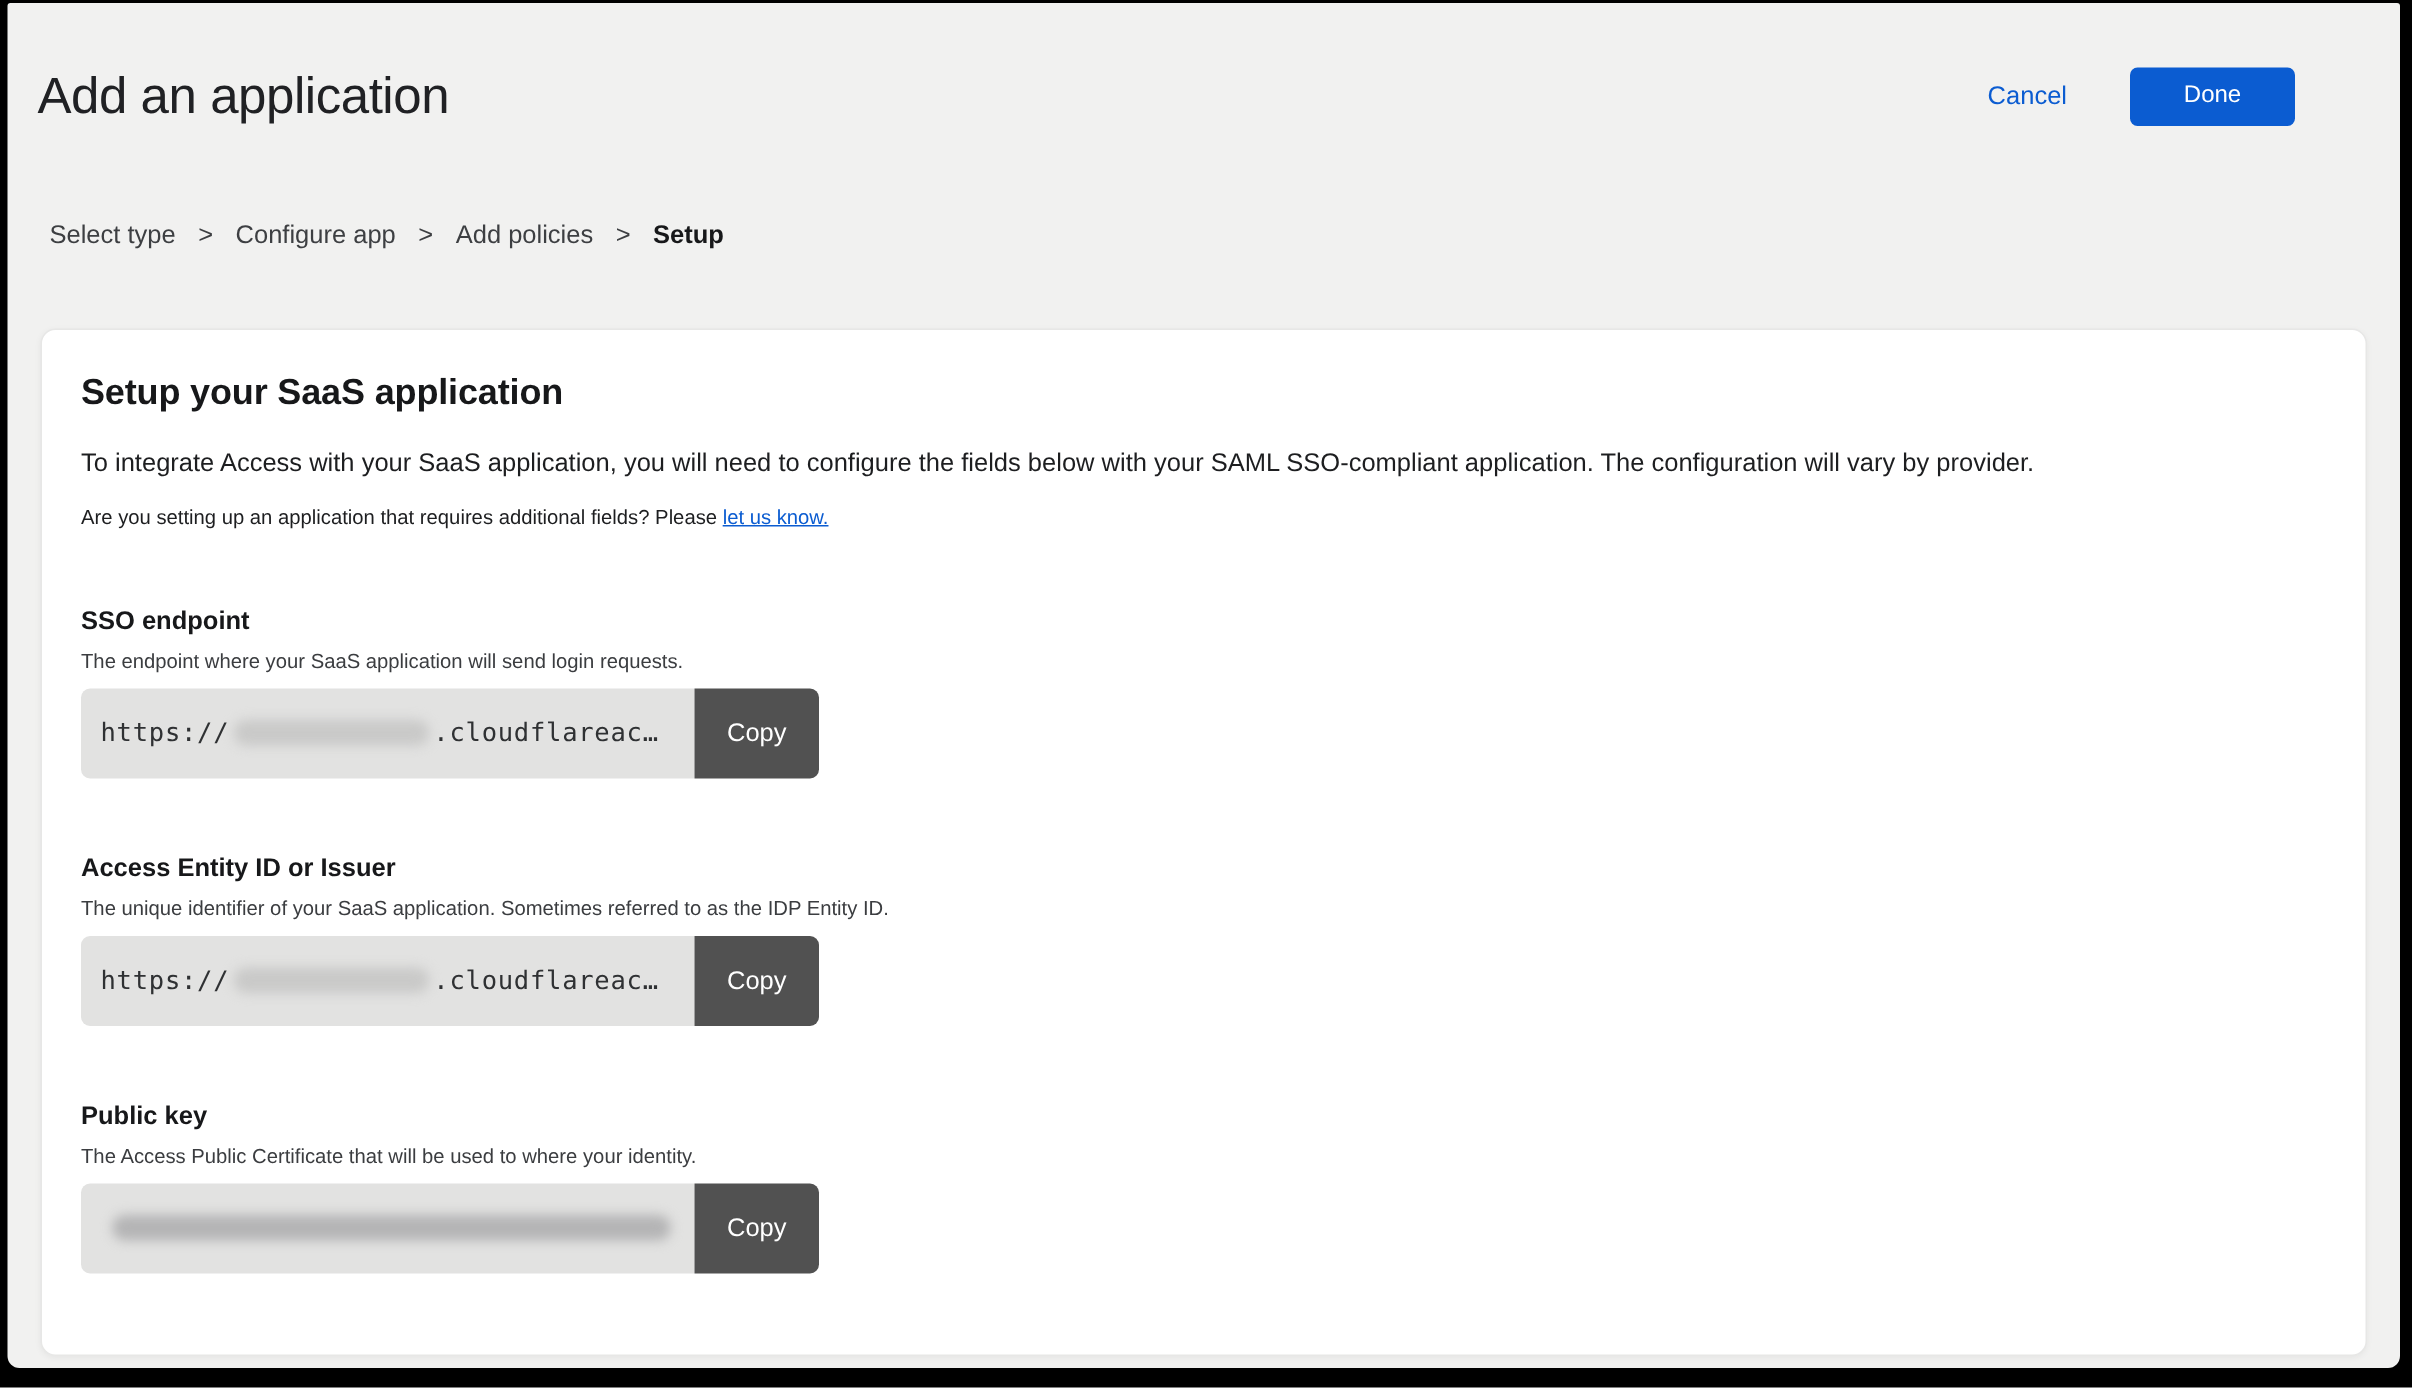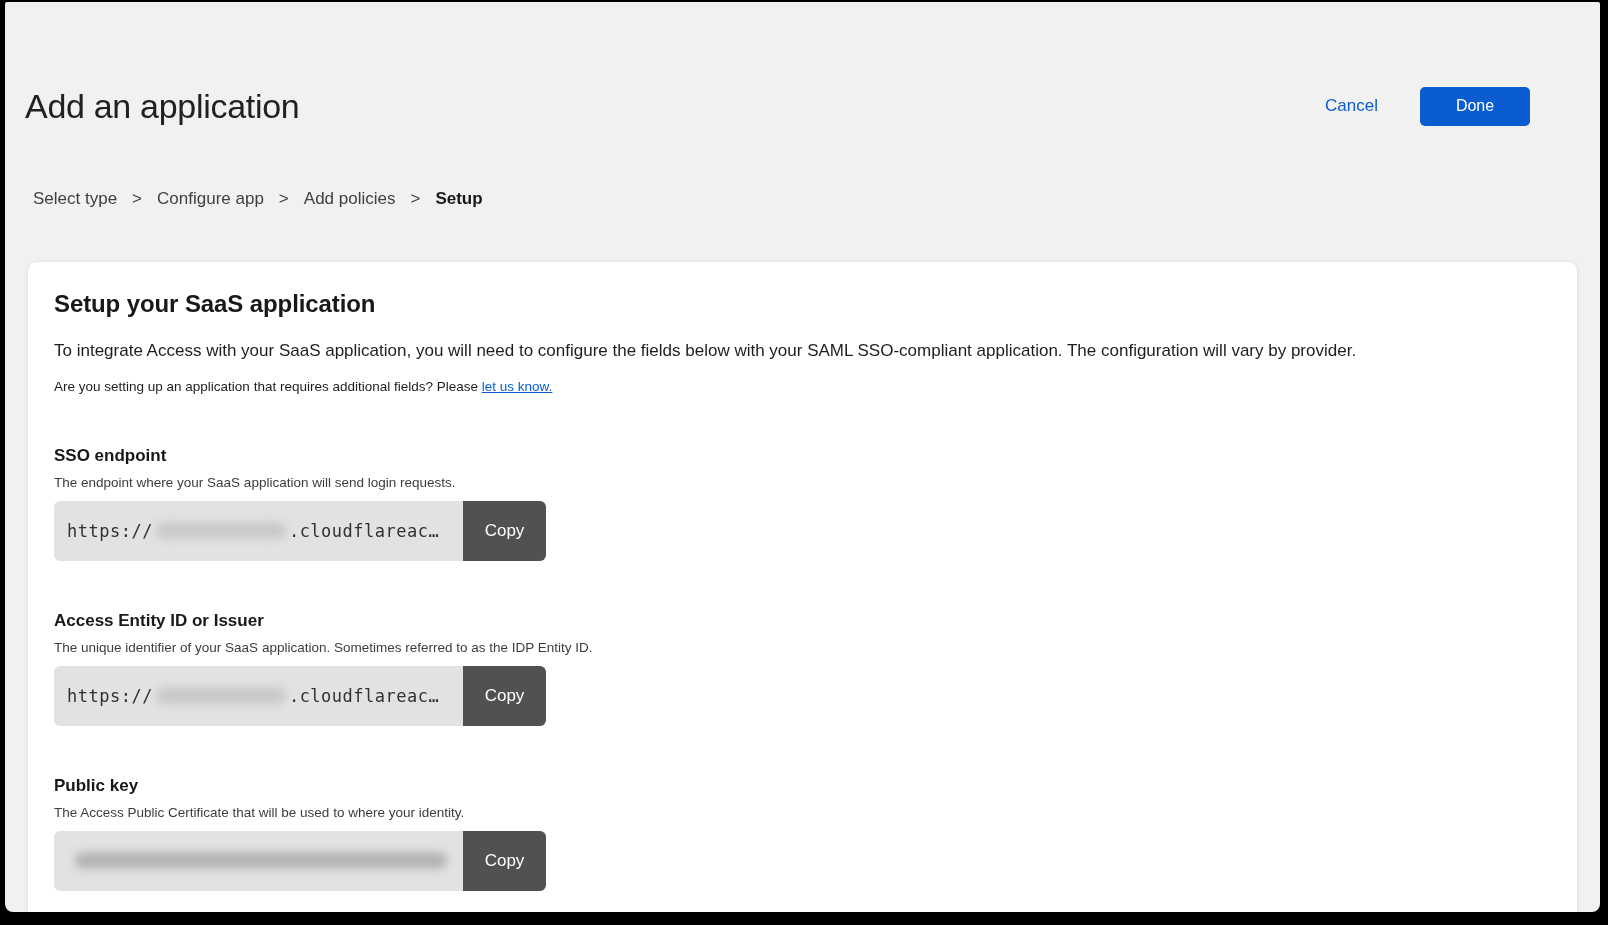--- a/index.html
+++ b/index.html
@@ -16,21 +16,21 @@
     background: #f1f1f0;
     border-radius: 2px 2px 8px 8px;
     overflow: hidden;
   }
 
   
   .header {
     display: flex;
     justify-content: space-between;
     align-items: center;
-    padding: 84px 70px 0 20px;
+    padding: 42px 70px 0 20px;
   }
   .page-title {
     font-size: 34px;
     font-weight: 400;
     color: #202124;
     letter-spacing: -0.3px;
     line-height: 1.2;
   }
   .header-actions { display: flex; align-items: center; gap: 42px; }
   .cancel-link {

